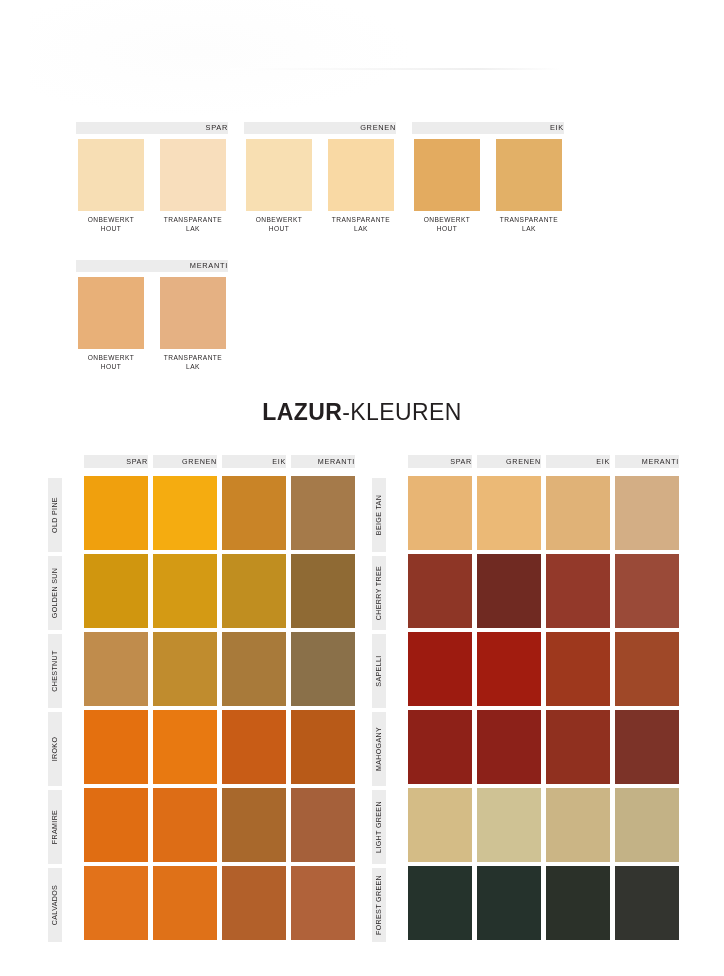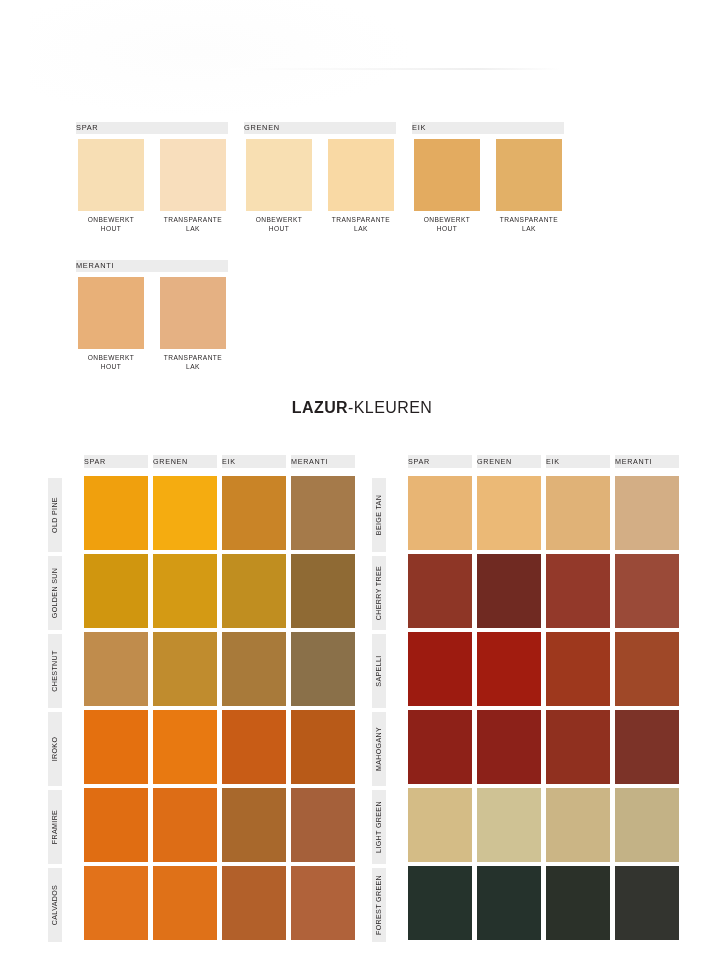--- a/index.html
+++ b/index.html
@@ -27,21 +27,21 @@
     background:linear-gradient(90deg,#ffffff,#f6f6f6 40%,#ececec 75%,#ffffff);
     opacity:.85;
   }
 
   
   .bar {
     background:#ececec;
     color:#231f20;
     font-size:7.4px;
     letter-spacing:.7px;
-    text-align:left;
+    text-align:right;
     line-height:12px;
     height:12px;
     font-weight:400;
   }
 
   
   #top-section { position:absolute; left:0; top:0; width:724px; height:385px; }
 
   .species-group { position:absolute; }
   .species-group .bar { width:152px; }
@@ -102,21 +102,21 @@
         rgba(255,255,255,.09) 7px, rgba(255,255,255,.09) 11px),
       repeating-linear-gradient(90deg,
         rgba(0,0,0,.05) 0px, rgba(0,0,0,.05) 3px,
         rgba(255,255,255,.05) 3px, rgba(255,255,255,.05) 19px);
   }
 
   
   #main-title {
     position:absolute; left:0; top:399px; width:724px;
     text-align:center;
-    font-size:16px; letter-spacing:.4px;
+    font-size:23px; letter-spacing:.4px;
     color:#231f20;
   }
   #main-title .t-strong { font-weight:700; }
   #main-title .t-light  { font-weight:400; }
 
   
   .lazur-table { position:absolute; top:455px; width:320px; height:485px; }
   #table-left  { left:33px; }
   #table-right { left:357px; }
 

